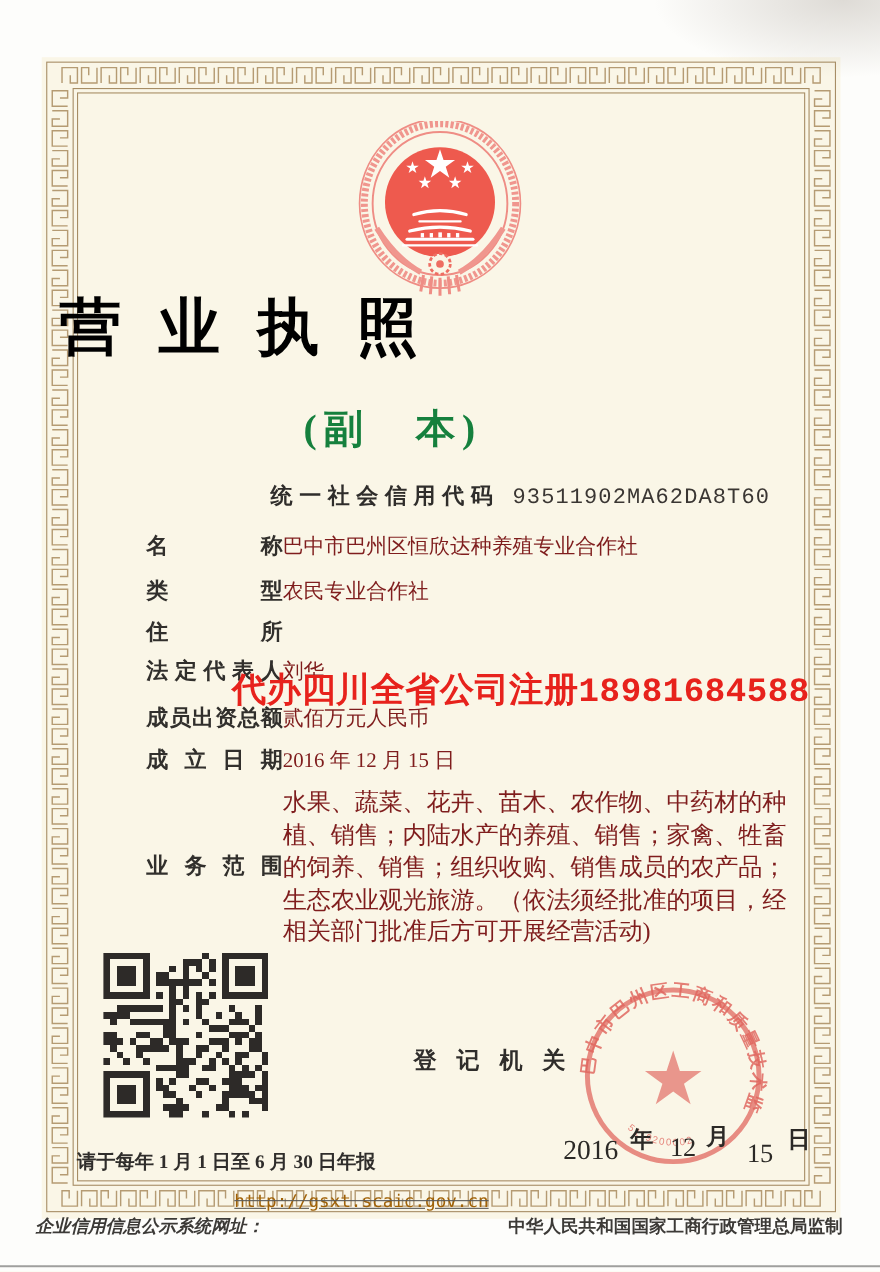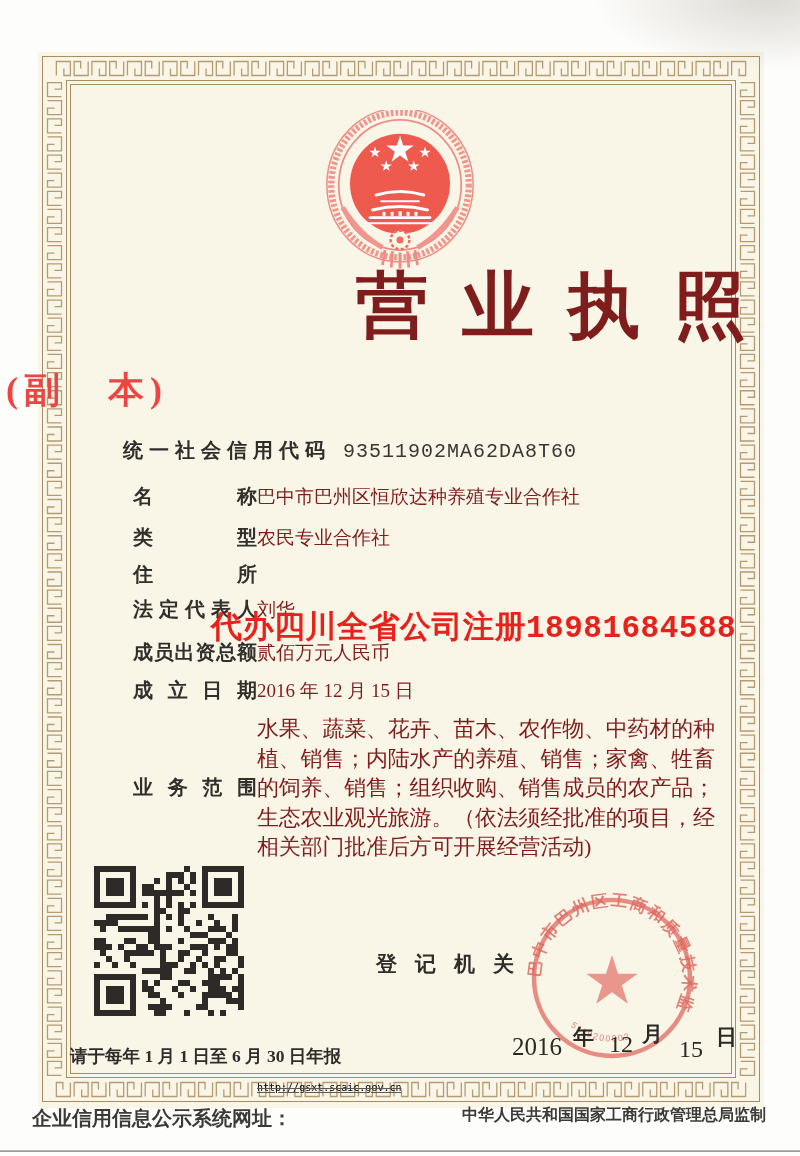--- a/index.html
+++ b/index.html
@@ -14,31 +14,31 @@
     background:#faf6e7;
   }
   .corner-shade{
     position:absolute;right:0;top:0;width:230px;height:80px;
     background:radial-gradient(ellipse at 85% 0%, rgba(150,140,128,.30), rgba(255,255,255,0) 62%);
     pointer-events:none;
   }
   #frame-svg{position:absolute;left:0;top:0;width:800px;height:1156px;pointer-events:none;}
   .emblem{position:absolute;left:325px;top:110px;}
   .title{
-    position:absolute;left:20px;top:268px;width:760px;text-align:right;
+    position:absolute;left:20px;top:268px;width:760px;text-align:left;
     font-family:"Liberation Sans", sans-serif;font-weight:900;
-    font-size:72px;line-height:1.05;color:#7f1d1d;letter-spacing:34px;text-indent:34px;
+    font-size:56px;line-height:1.05;color:#000000;letter-spacing:34px;text-indent:34px;
   }
   .subtitle{
-    position:absolute;left:0;top:366px;width:708px;text-align:left;
+    position:absolute;left:0;top:366px;width:708px;text-align:center;
     font-family:"Liberation Serif", serif;font-weight:700;
-    font-size:36px;color:#ef4444;letter-spacing:6px;text-indent:6px;
+    font-size:36px;color:#15803d;letter-spacing:6px;text-indent:6px;
   }
   .credit-line{
-    position:absolute;left:0;top:437px;width:700px;text-align:center;white-space:nowrap;
+    position:absolute;left:0;top:437px;width:700px;text-align:right;white-space:nowrap;
   }
   .credit-label{
     font-family:"Liberation Sans", sans-serif;font-weight:700;
     font-size:20px;letter-spacing:6px;color:#2f2d2b;
   }
   .credit-code{
     font-family:"Liberation Mono", monospace;
     font-size:20px;margin-left:8px;color:#3a3633;letter-spacing:1px;
   }
   .field-row{
@@ -80,28 +80,27 @@
   .date-row .unit{font-family:"Liberation Sans", sans-serif;font-weight:700;font-size:21px;color:#2b2926;}
   .dt-year{transform:translateY(9px);}
   .dt-yu{margin-left:11px;transform:translateY(-2px);}
   .dt-month{margin-left:15px;font-size:24px !important;transform:translateY(6px);}
   .dt-mu{margin-left:9px;transform:translateY(-5px);}
   .dt-day{margin-left:16px;font-size:24px !important;transform:translateY(11px);}
   .dt-du{margin-left:13px;transform:translateY(-2px);}
   .footer-url{
     position:absolute;left:213px;top:1082px;
     font-family:"DejaVu Sans Mono", monospace;
-    font-size:10px;color:#000000;
+    font-size:16px;color:#a16207;
     text-decoration:underline line-through;
     text-decoration-color:#5a5a58;
-    margin-left:44px;
   }
   .footer-left{
     position:absolute;left:32px;top:1105px;
-    font-size:20px;font-weight:600;color:#3c3a37;
+    font-size:16px;font-weight:600;color:#3c3a37;font-style:italic;
   }
   .footer-right{
     position:absolute;right:34px;top:1105px;
     font-size:16px;font-weight:600;color:#3c3a37;text-align:right;
   }
   .scan-bottom-line{
     position:absolute;left:0;top:1150px;width:800px;height:2px;
     background:linear-gradient(to bottom,#c2c2c0,#8f8f8d);
   }
 </style>

